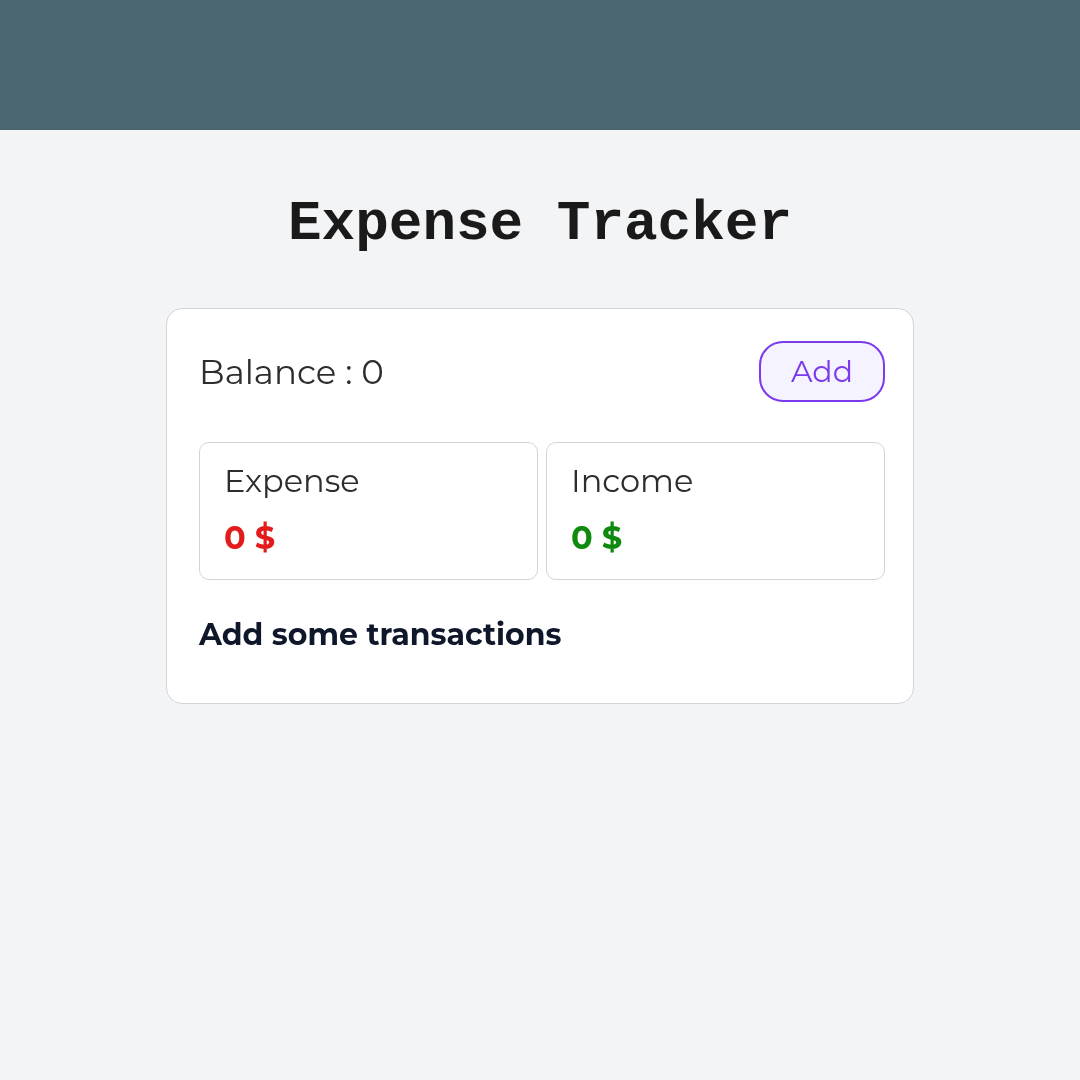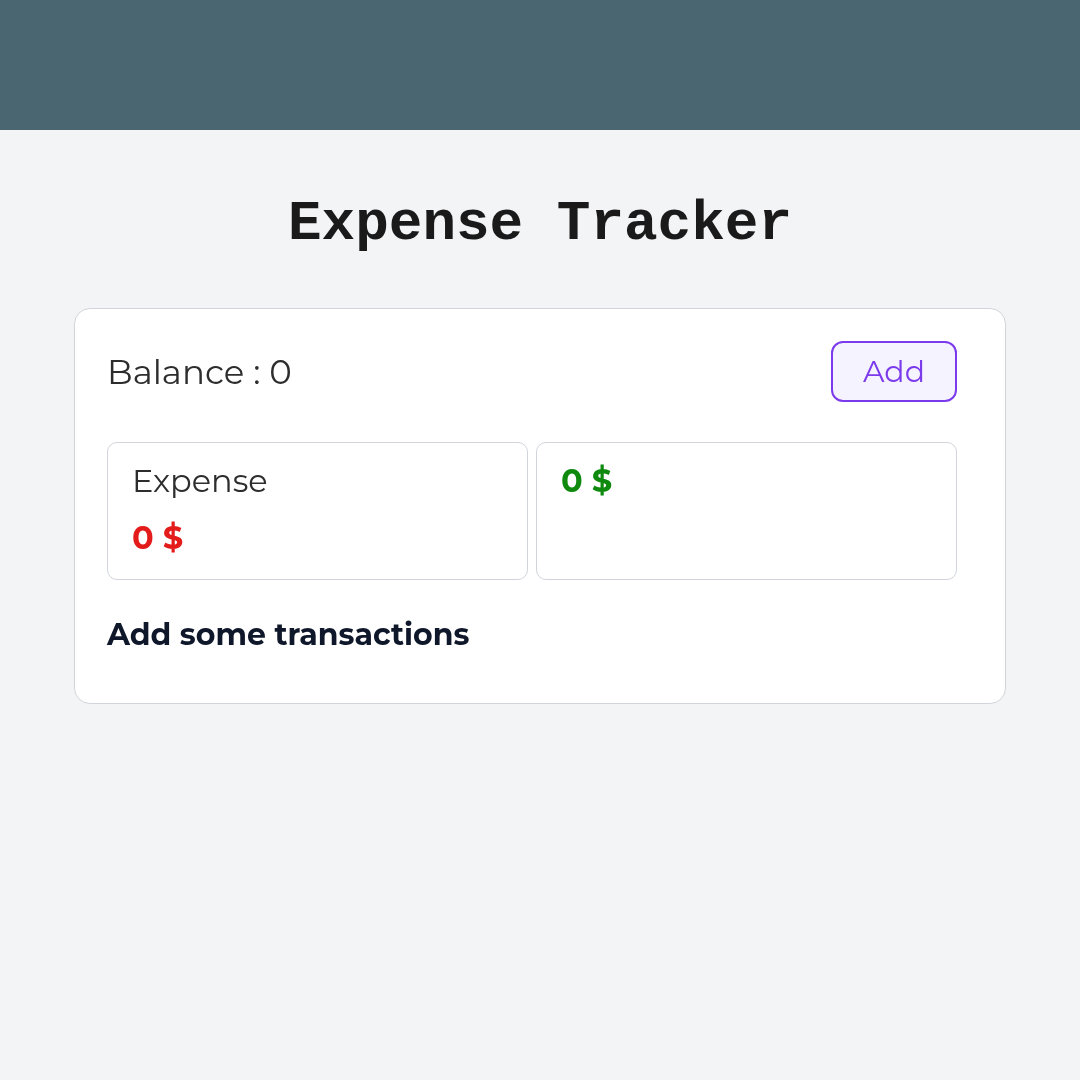--- a/index.html
+++ b/index.html
@@ -23,45 +23,45 @@
     .page-title {
       text-align: center;
       font-size: 56px;
       font-weight: 700;
       color: #1a1a1a;
       margin-top: 62px;
       margin-bottom: 52px;
       font-family: Liberation Mono, monospace;
     }
     .card {
-      width: 932px;
+      width: 748px;
       margin: 0 auto;
       background: #ffffff;
       border: 1px solid #d1d5db;
       border-radius: 16px;
-      padding: 32px 48px 50px 32px;
+      padding: 32px 28px 50px 32px;
     }
     .balance-row {
       display: flex;
       justify-content: space-between;
       align-items: center;
       margin-bottom: 40px;
     }
     .balance-text {
       font-size: 34px;
       font-weight: 400;
       color: #2d2d2d;
     }
     .add-button {
       font-size: 30px;
       font-weight: 400;
       color: #7c3aed;
       background: #f5f3ff;
       border: 2px solid #7c3aed;
-      border-radius: 12px;
+      border-radius: 24px;
       padding: 10px 30px;
       cursor: pointer;
       font-family: inherit;
       text-align: center;
     }
     .summary-row {
       display: flex;
       gap: 8px;
       margin-bottom: 36px;
     }
@@ -105,18 +105,19 @@
     <div class="balance-text">Balance : 0</div>
     <button class="add-button">Add</button>
   </div>
 
   <div class="summary-row">
     <div class="summary-box">
       <div class="summary-label">Expense</div>
       <div class="summary-value expense-value">0 $</div>
     </div>
     <div class="summary-box">
+      <div class="summary-label">Income</div>
       <div class="summary-value income-value">0 $</div>
     </div>
   </div>
 
   <div class="empty-text">Add some transactions</div>
 </div>
 
 </body></html>

